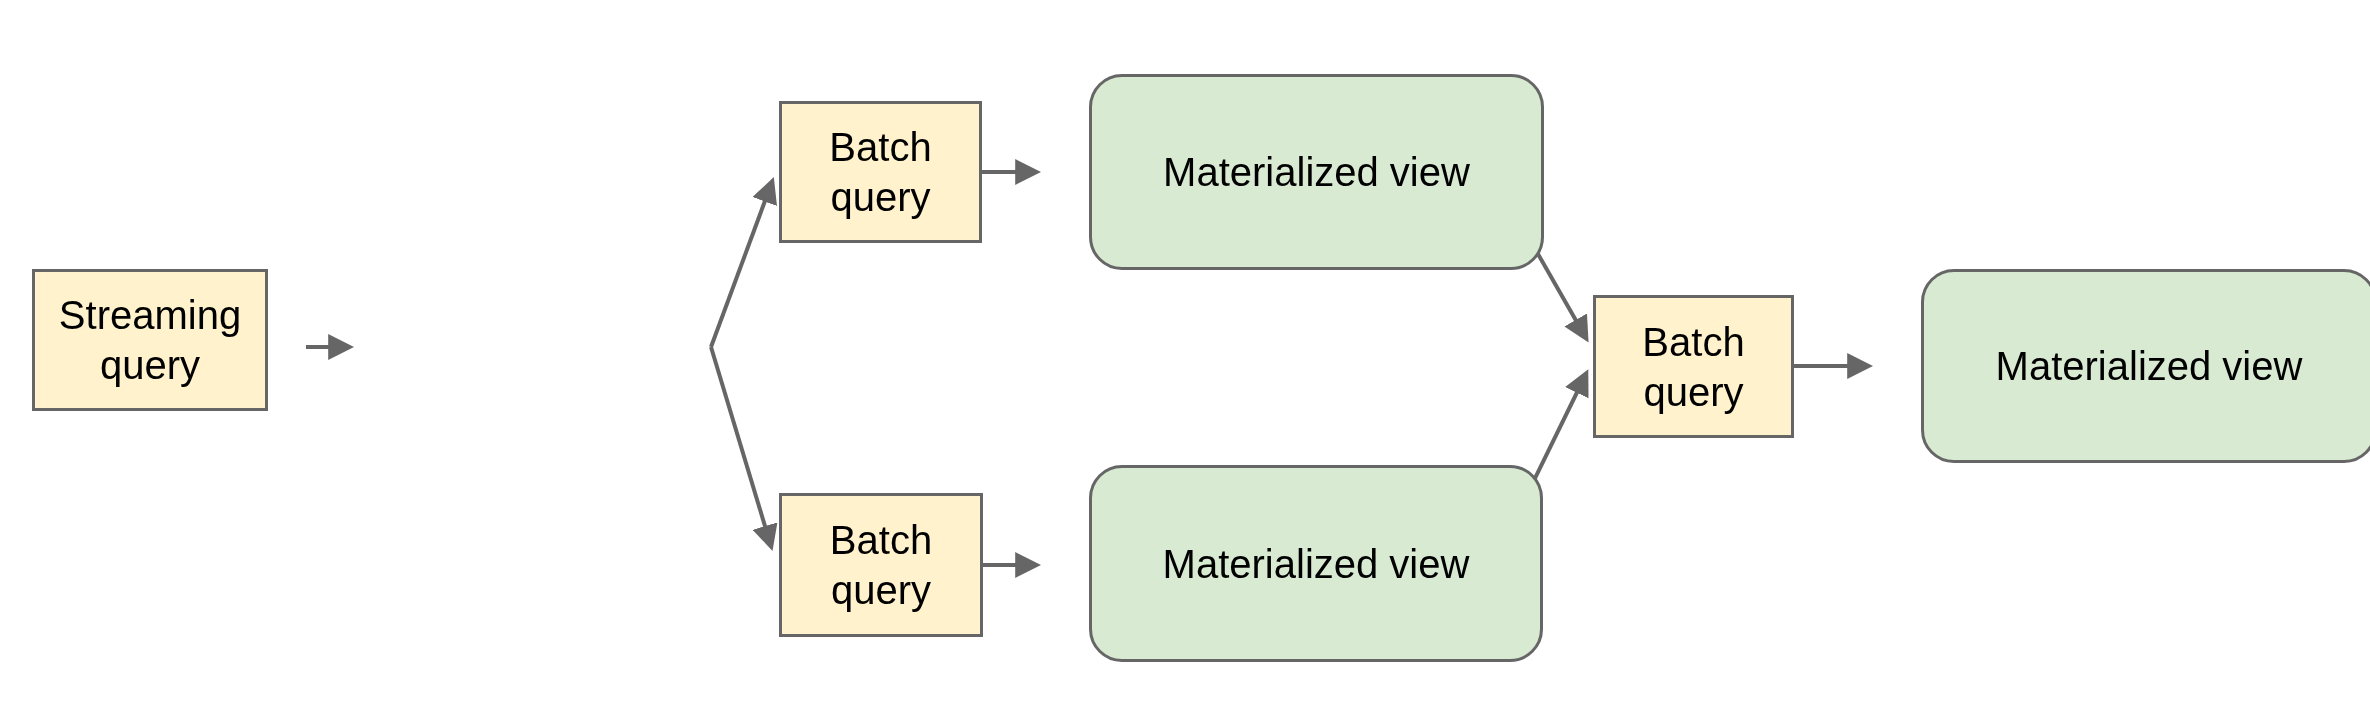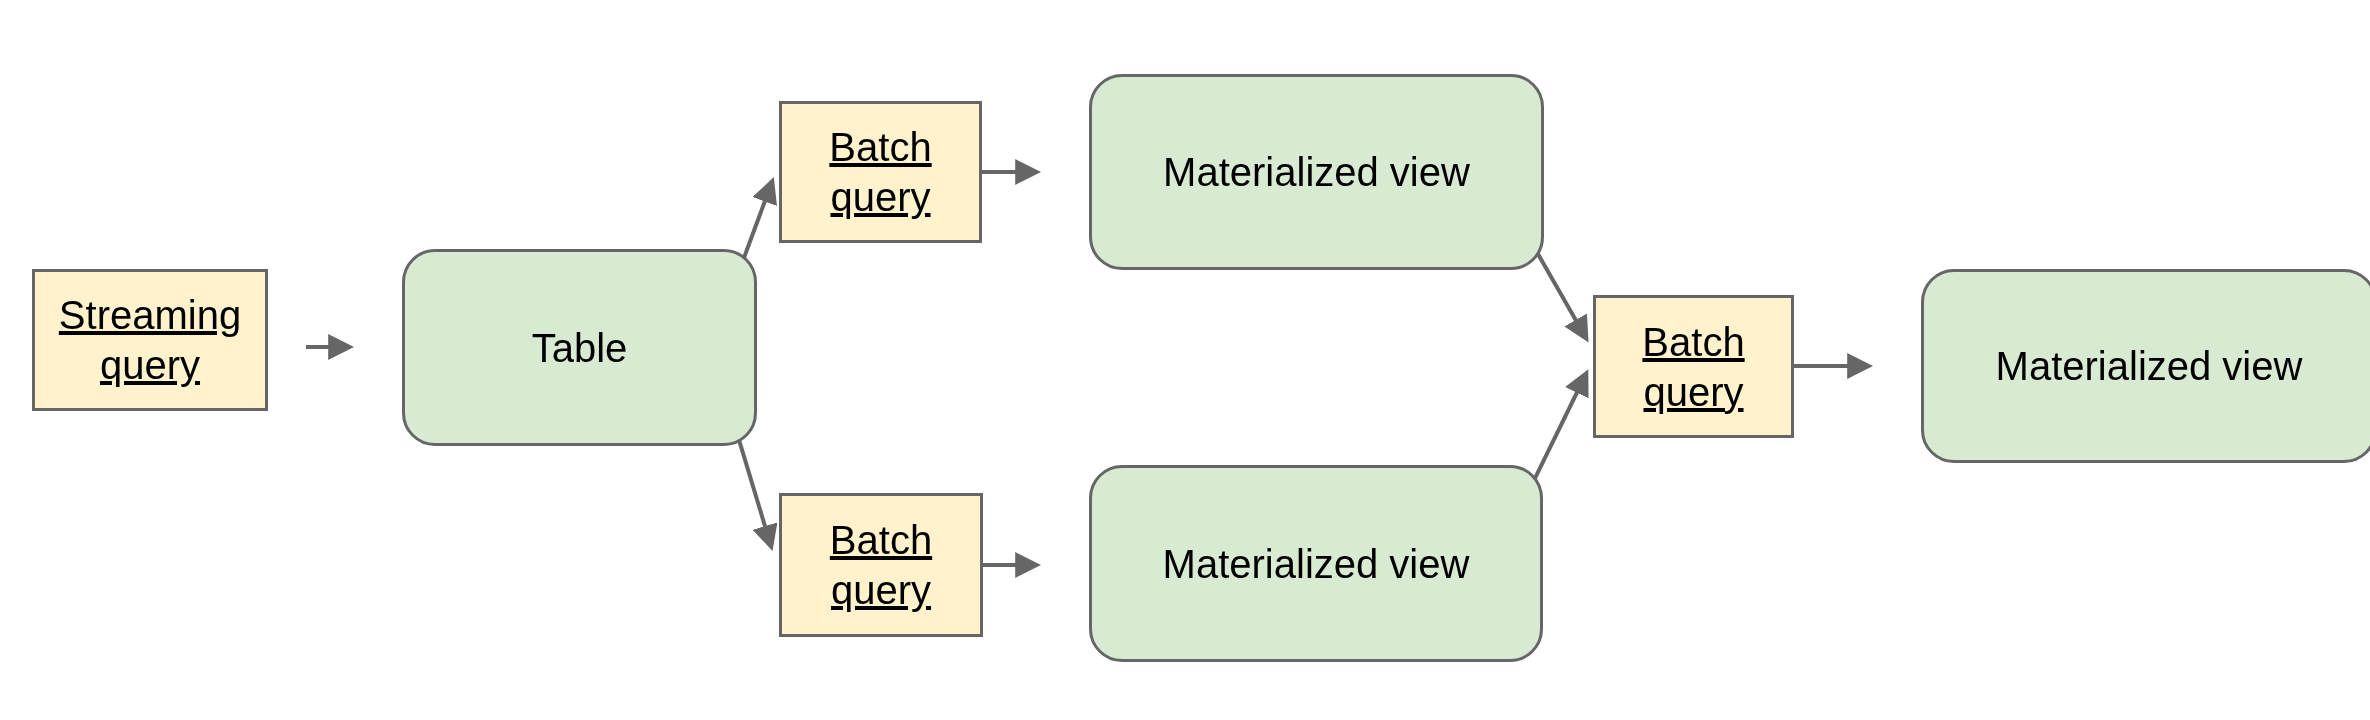--- a/index.html
+++ b/index.html
@@ -39,21 +39,21 @@
     position: absolute;
     display: flex;
     align-items: center;
     justify-content: center;
     text-align: center;
     border: 3px solid var(--stroke);
     color: var(--text);
     font-size: 40px;
     line-height: 1.25;
   }
-  .node-query { background: var(--query-fill); text-decoration: underline; }
+  .node-query { background: var(--query-fill); }
   .node-view  { background: var(--view-fill); border-radius: 33px; margin-left: 46px; }
 
   
   .n-streaming    { left: 32px;   top: 269px; width: 236px; height: 142px; }
   .n-table        { left: 356px;  top: 249px; width: 355px; height: 197px; }
   .n-batch-top    { left: 779px;  top: 101px; width: 203px; height: 142px; }
   .n-mv-top       { left: 1043px; top: 74px;  width: 455px; height: 196px; }
   .n-batch-bottom { left: 779px;  top: 493px; width: 204px; height: 144px; }
   .n-mv-bottom    { left: 1043px; top: 465px; width: 454px; height: 197px; }
   .n-batch-right  { left: 1593px; top: 295px; width: 201px; height: 143px; }
@@ -77,23 +77,20 @@
     <line class="edge" x1="983" y1="565" x2="1036" y2="565" marker-end="url(#arrow)"></line>
     <line class="edge" x1="1498" y1="184" x2="1586" y2="338" marker-end="url(#arrow)"></line>
     <line class="edge" x1="1497" y1="556" x2="1586" y2="374" marker-end="url(#arrow)"></line>
     <line class="edge" x1="1794" y1="366" x2="1868" y2="366" marker-end="url(#arrow)"></line>
   </svg>
 
   <div class="node node-query n-streaming">
     <span>Streaming query</span>
   </div>
 
-  <div class="node node-view n-table">
-    <span>Table</span>
-  </div>
 
   <div class="node node-query n-batch-top">
     <span>Batch query</span>
   </div>
 
   <div class="node node-view n-mv-top">
     <span>Materialized view</span>
   </div>
 
   <div class="node node-query n-batch-bottom">

